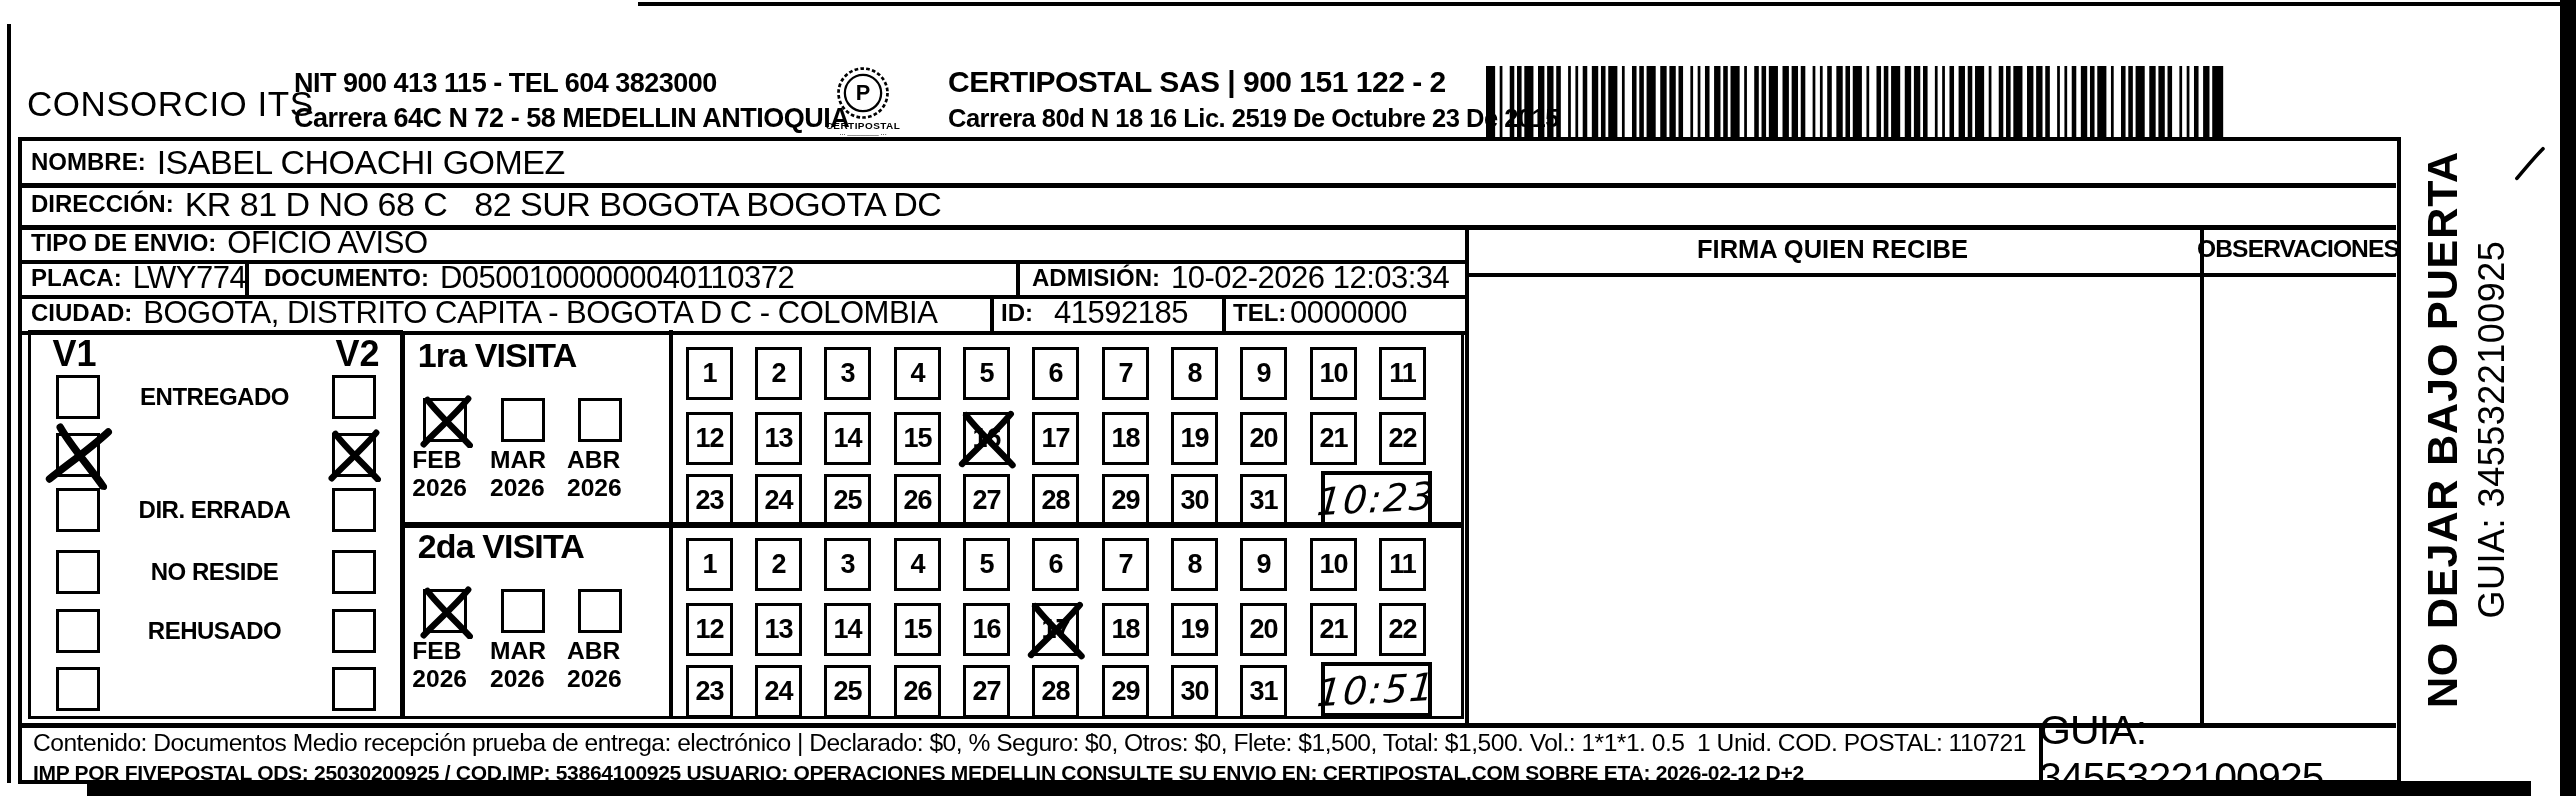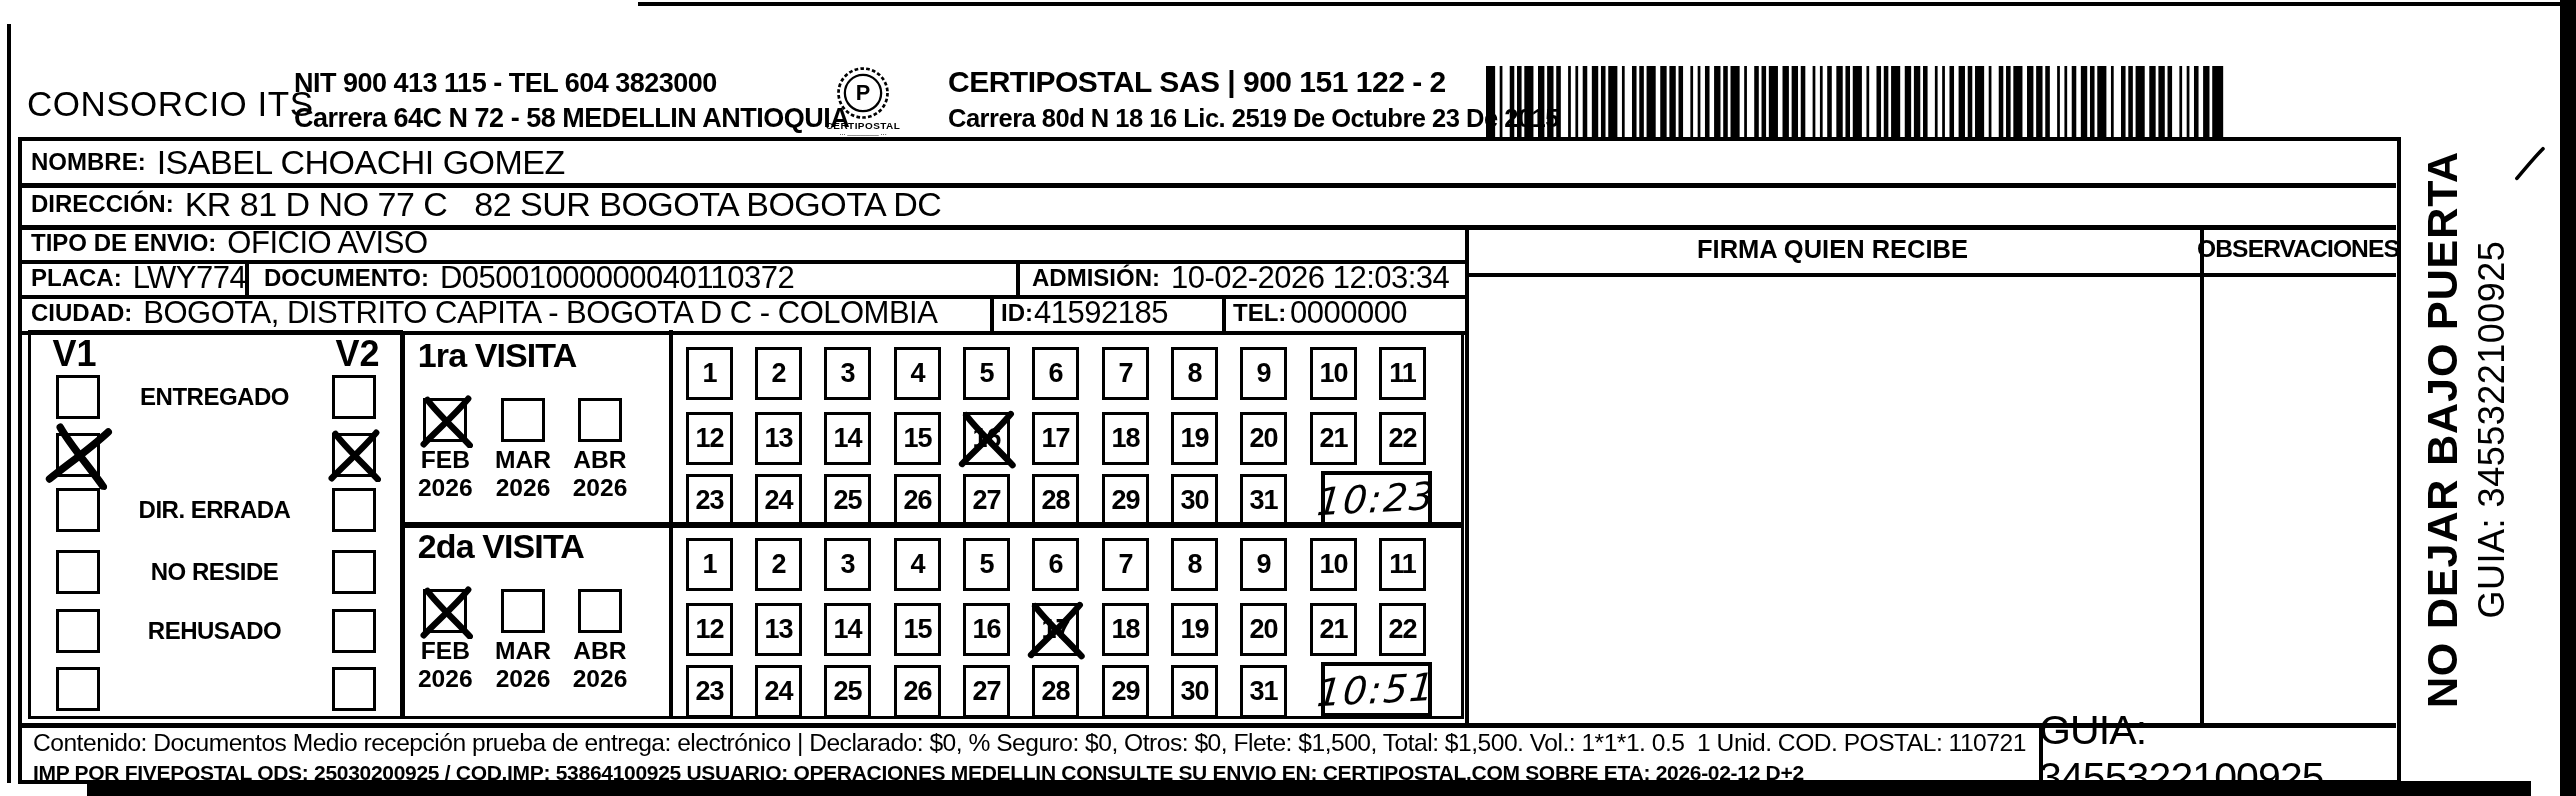--- a/index.html
+++ b/index.html
@@ -27,40 +27,40 @@
   .val{font-size:31px;letter-spacing:-0.5px;white-space:pre}
   .val.big{font-size:34px}
   .f-nombre{left:9px;top:0;height:42px}
   .f-dir{left:9px;top:42px;height:42px}
   .f-tipo{left:9px;top:84px;height:35px}
   .f-placa{left:9px;top:119px;height:36px}
   .f-doc{left:242px;top:119px;height:36px}
   .f-adm{left:1010px;top:119px;height:36px}
   .f-ciudad{left:9px;top:154px;height:36px}
   .f-id{left:979px;top:154px;height:36px}
-  .f-id{gap:1px}.f-tel{gap:3.6px}
+  .f-id{gap:21px}.f-tel{gap:3.6px}
   .f-tel{left:1211px;top:154px;height:36px}
   .firma-head{left:1443px;top:84px;width:735px;height:48px;display:flex;align-items:center;justify-content:center;font-weight:700;font-size:25.5px;position:absolute}
   .obs-head{left:2178px;top:84px;width:196px;height:48px;display:flex;align-items:center;justify-content:center;font-weight:700;font-size:24.6px;position:absolute;letter-spacing:-0.9px}
   .firma-area{left:1446px;top:136px;width:728px;height:442px;position:absolute}
   .obs-area{left:2181px;top:136px;width:192px;height:442px;position:absolute}
   
   .status{left:5.5px;top:189px;width:375px;height:389px;border:3.6px solid #000;box-sizing:border-box;position:absolute}
   .status .hdr{position:absolute;top:0;font-size:36px;font-weight:700}
   .status .h1{left:22px}.status .h2{left:305px}
   .status-row{position:absolute;left:0;width:100%;height:51px}
   .cbox{position:relative;width:44px;height:44px;border:3.6px solid #000;box-sizing:border-box}
   .status-row .cbox{position:absolute;top:1.8px}
   .status-row .cb1{left:25.5px}.status-row .cb2{left:301px}
   .status-row .slabel{position:absolute;left:71px;width:226px;top:0;height:47px;display:flex;align-items:center;justify-content:center;font-size:24px;font-weight:700;text-align:center;letter-spacing:-0.5px}
   
   .visit{position:absolute;left:380px;width:1062px;height:197px;border:3.6px solid #000;box-sizing:border-box}
   .visit .divider{position:absolute;left:264px;top:-3.6px;width:3.6px;height:197px;background:#000}
   .visit .vtitle{position:absolute;left:12.8px;top:1.8px;font-size:34px;font-weight:700;letter-spacing:-0.9px}
-  .month{position:absolute;top:64px;width:66px;text-align:center}
+  .month{position:absolute;top:64px;width:66px;text-align:left}
   .month .cbox{margin:0 auto}
   .month .mname{font-size:24.6px;font-weight:700;margin-top:3.6px}
   .month .myear{font-size:24.6px;font-weight:700}
   .day-cell{position:absolute;width:47px;height:53px;border:3.6px solid #000;box-sizing:border-box;display:flex;align-items:center;justify-content:center;font-size:27px;font-weight:700;letter-spacing:-0.9px}
   .time-box{position:absolute;width:111px;height:55px;border:4.6px solid #000;box-sizing:border-box;display:flex;align-items:center;justify-content:center}
   .time-box span{font-family:"DejaVu Sans",sans-serif;font-style:italic;font-size:38px;transform:rotate(-3deg) skewX(-8deg);letter-spacing:1.8px}
   
   .xmark{position:absolute;left:-6.4px;top:-6.4px;width:53px;height:53px;fill:none;stroke:#000;stroke-width:1.2;stroke-linecap:round}
   .xmark.curl{transform:rotate(7deg) scale(1.18)}
   .xmark.day{left:-8.2px;top:-6.4px;width:58px;height:60px;stroke-width:1.1}
@@ -202,21 +202,21 @@
     <div class="ln" style="left:994px;top:119px;width:3.6px;height:39px"></div>
     <div class="ln" style="left:968px;top:154px;width:3.6px;height:39px"></div>
     <div class="ln" style="left:1200px;top:154px;width:3.6px;height:39px"></div>
 
     <div class="field f-nombre">
       <span class="lbl">NOMBRE:</span>
       <span class="val big">ISABEL CHOACHI GOMEZ</span>
     </div>
     <div class="field f-dir">
       <span class="lbl">DIRECCIÓN:</span>
-      <span class="val big">KR 81 D NO 77 C   82 SUR BOGOTA BOGOTA DC</span>
+      <span class="val big">KR 81 D NO 68 C   82 SUR BOGOTA BOGOTA DC</span>
     </div>
     <div class="field f-tipo">
       <span class="lbl">TIPO DE ENVIO:</span>
       <span class="val">OFICIO AVISO</span>
     </div>
     <div class="field f-placa">
       <span class="lbl">PLACA:</span>
       <span class="val">LWY774</span>
     </div>
     <div class="field f-doc">

